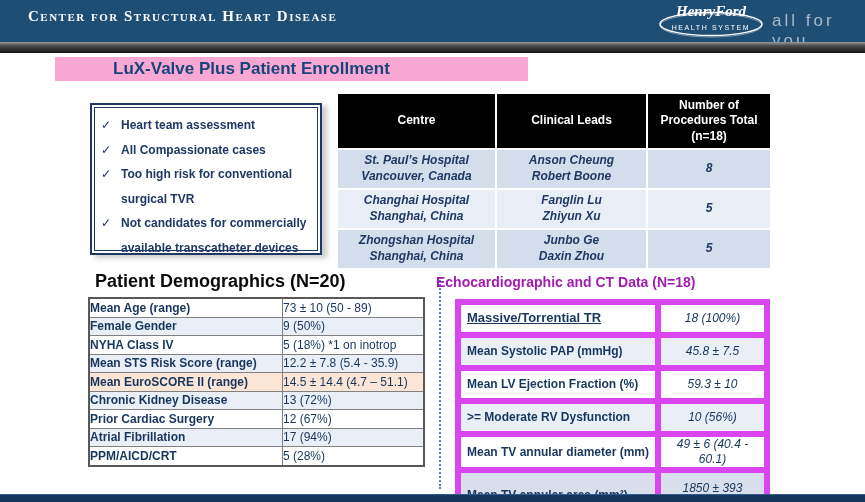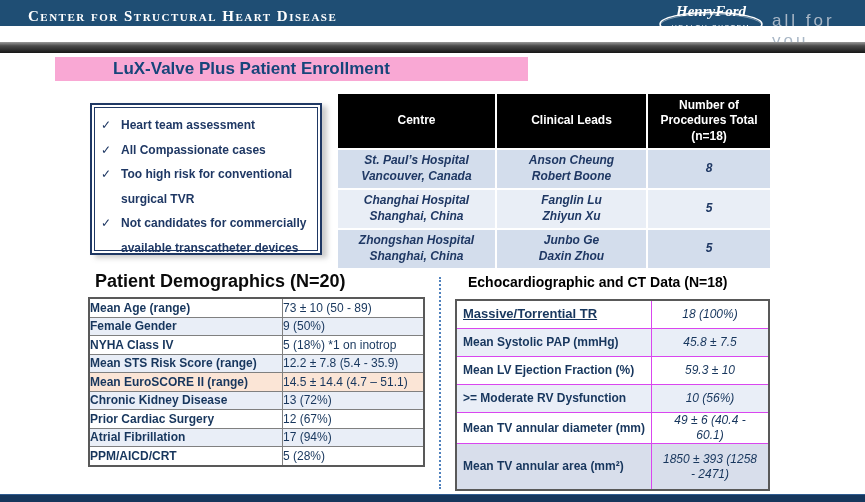--- a/index.html
+++ b/index.html
@@ -1,21 +1,21 @@
 <!DOCTYPE html>
 <html><head>
 <meta charset="utf-8">
 <style>
   html,body{margin:0;padding:0;}
   body{
     width:865px;height:502px;position:relative;overflow:hidden;
     background:#ffffff;font-family:"Liberation Sans",sans-serif;
   }
   
-  .topbar{position:absolute;left:0;top:0;width:865px;height:26px;background:#1f4e74;}
+  .topbar{position:absolute;left:0;top:0;width:865px;height:42px;background:#1f4e74;}
   .dept{
     position:absolute;left:28px;top:8px;color:#ffffff;
     font-family:"Liberation Serif",serif;font-variant:small-caps;
     font-weight:bold;font-size:15px;letter-spacing:1.5px;
   }
   .logo{position:absolute;left:658px;top:1px;width:108px;height:40px;}
   .tagline{
     position:absolute;left:772px;top:11px;color:#a9b7c6;
     font-size:17px;letter-spacing:3px;font-weight:normal;
   }
@@ -64,21 +64,21 @@
     text-align:center;vertical-align:middle;line-height:1.3;
   }
   .enroll tbody tr:nth-child(odd) td{background:#d3ddec;}
   .enroll tbody tr:nth-child(even) td{background:#e9eef6;}
   .cell-line{display:block;}
   
   .demo-title{
     position:absolute;left:95px;top:271px;font-size:18px;font-weight:bold;color:#0a0a0a;
   }
   .echo-title{
-    position:absolute;left:468px;top:274px;font-size:14px;font-weight:bold;color:#000000;
+    position:absolute;left:436px;top:274px;font-size:14px;font-weight:bold;color:#a21caf;
   }
   
   .demo{
     position:absolute;left:88px;top:297px;width:337px;
     border-collapse:collapse;table-layout:fixed;border:2px solid #595959;
   }
   .demo td{
     border:1px solid #808080;height:17.5px;font-size:12px;color:#17365d;
     padding:0 0 0 0;vertical-align:middle;background:#ffffff;
   }
@@ -89,21 +89,21 @@
   .divider{
     position:absolute;left:439px;top:277px;height:212px;width:0;
     border-left:2px dotted #4f81bd;
   }
   
   .echo{
     position:absolute;left:455px;top:299px;width:315px;
     border-collapse:collapse;table-layout:fixed;border:2px solid #595959;
   }
   .echo td{
-    border:1px solid #d946ef;height:27px;font-size:12px;color:#17365d;
+    border:6px solid #d946ef;height:27px;font-size:12px;color:#17365d;
     vertical-align:middle;background:#ffffff;line-height:1.25;
   }
   .echo td.lbl{width:186px;font-weight:bold;padding:0 2px 0 6px;}
   .echo td.val{text-align:center;padding:0 8px;font-style:italic;}
   .echo tr:nth-child(even) td{background:#e9eef7;}
   .echo tr.darker td{background:#d8deeb;}
   .echo tr.tall td{height:45px;}
   .echo tr:first-child td.lbl span{text-decoration:underline;font-size:13px;}
   
   .footerbar{

